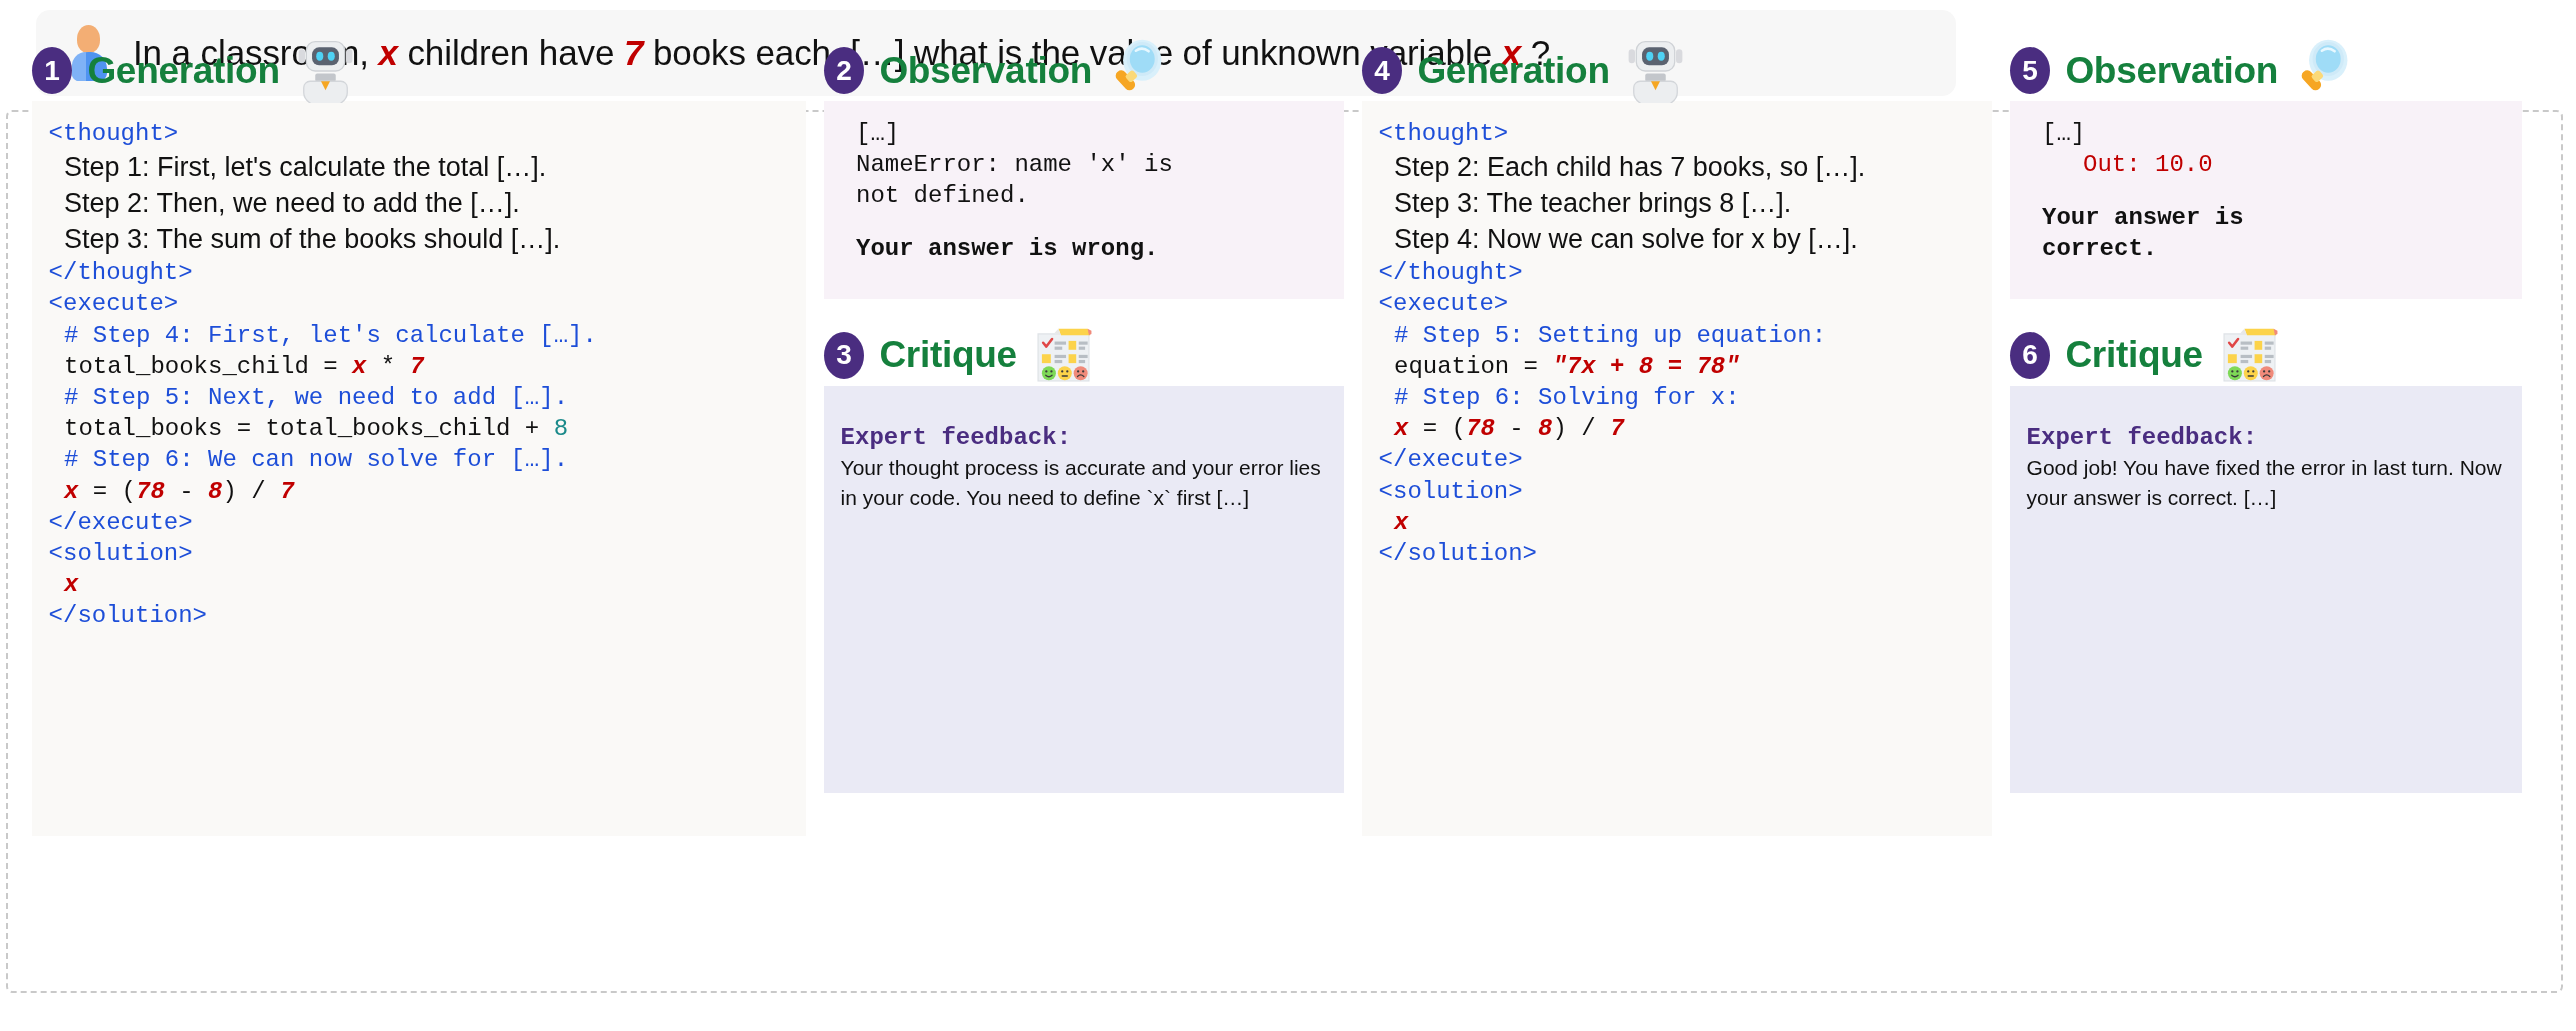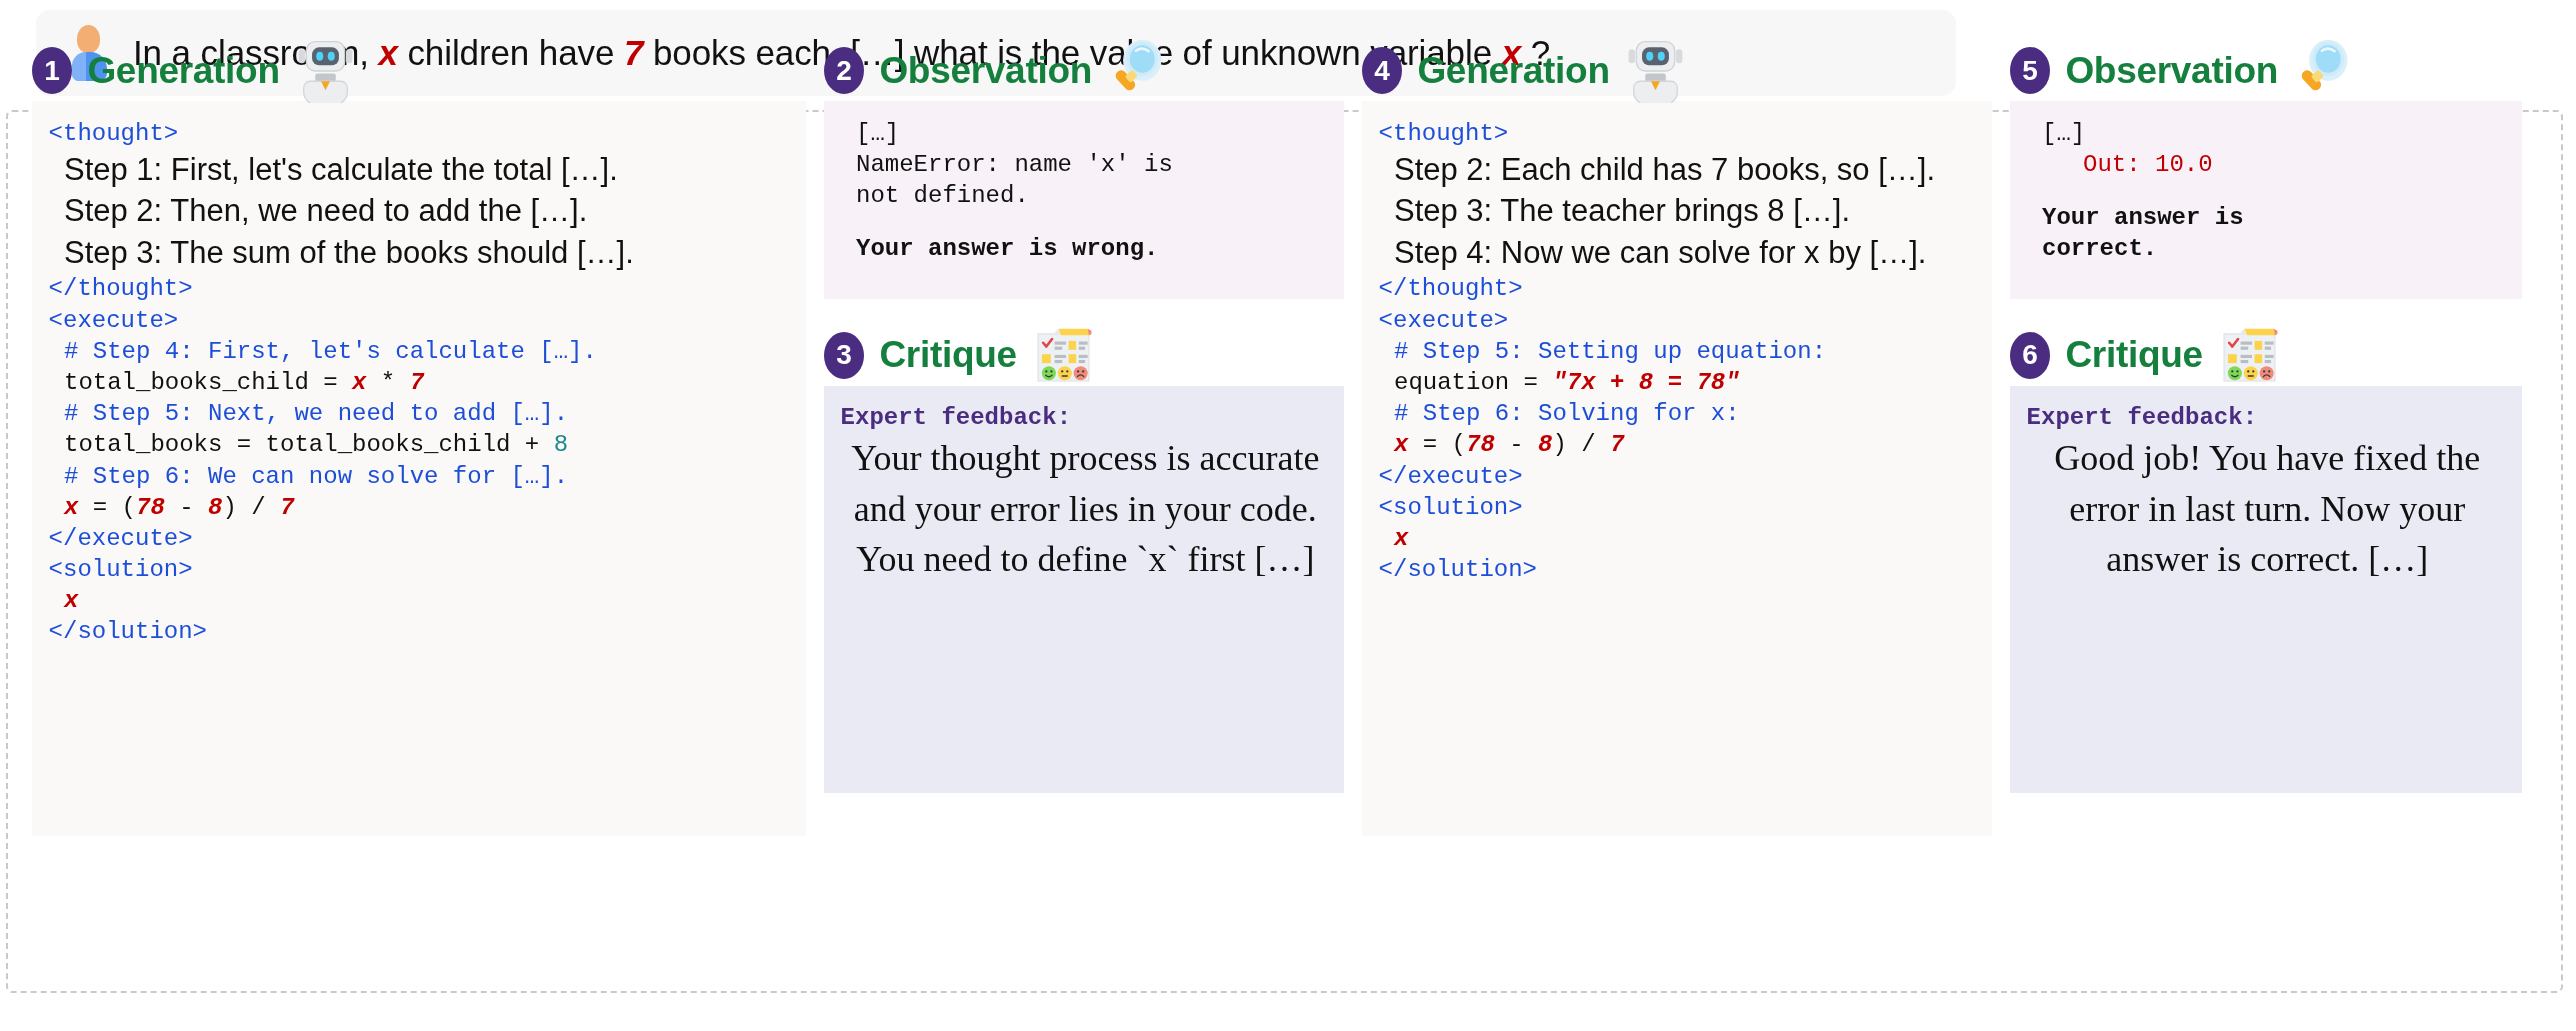--- a/index.html
+++ b/index.html
@@ -75,33 +75,33 @@
   }
   .panel-gen{background:#faf9f7;}
   .panel-obs{background:#f8f2f8;}
   .panel-crit{background:#eaeaf5;}
 
   .ln{white-space:nowrap;}
   .tag{color:#1d4ed8;font-weight:normal;}
   .ind{padding-left:15.4px;}
   .stepline{
     font-family:"Liberation Sans",sans-serif;
-    font-stretch:condensed;font-size:31px;color:#111;
+    font-stretch:condensed;font-size:27px;color:#111;
     padding-left:15.4px;line-height:1.34;white-space:nowrap;
   }
   .cmt{color:#1d4ed8;}
   .code{color:#111;}
   .rd{color:#c00000;font-weight:bold;font-style:italic;}
   .rd-plain{color:#c00000;margin-left:41px;}
   .teal{color:#1a8a8a;}
   .mono-bold{font-weight:bold;color:#111;}
-  .feedback-label{color:#4a2d80;font-weight:bold;}
+  .feedback-label{color:#4a2d80;font-weight:bold;margin-top:20px;}
   .prose{
-    font-family:Liberation Serif, serif;font-stretch:condensed;
-    font-size:36px;color:#111;line-height:1.40;text-align:center;
+    font-family:Liberation Sans, sans-serif;font-stretch:condensed;
+    font-size:21px;color:#111;line-height:1.40;
   }
   .sp{height:22px;}
 </style>
 </head>
 <body>
 
 <div class="page">
 
   <div class="question-bar">
     <div class="avatar">

